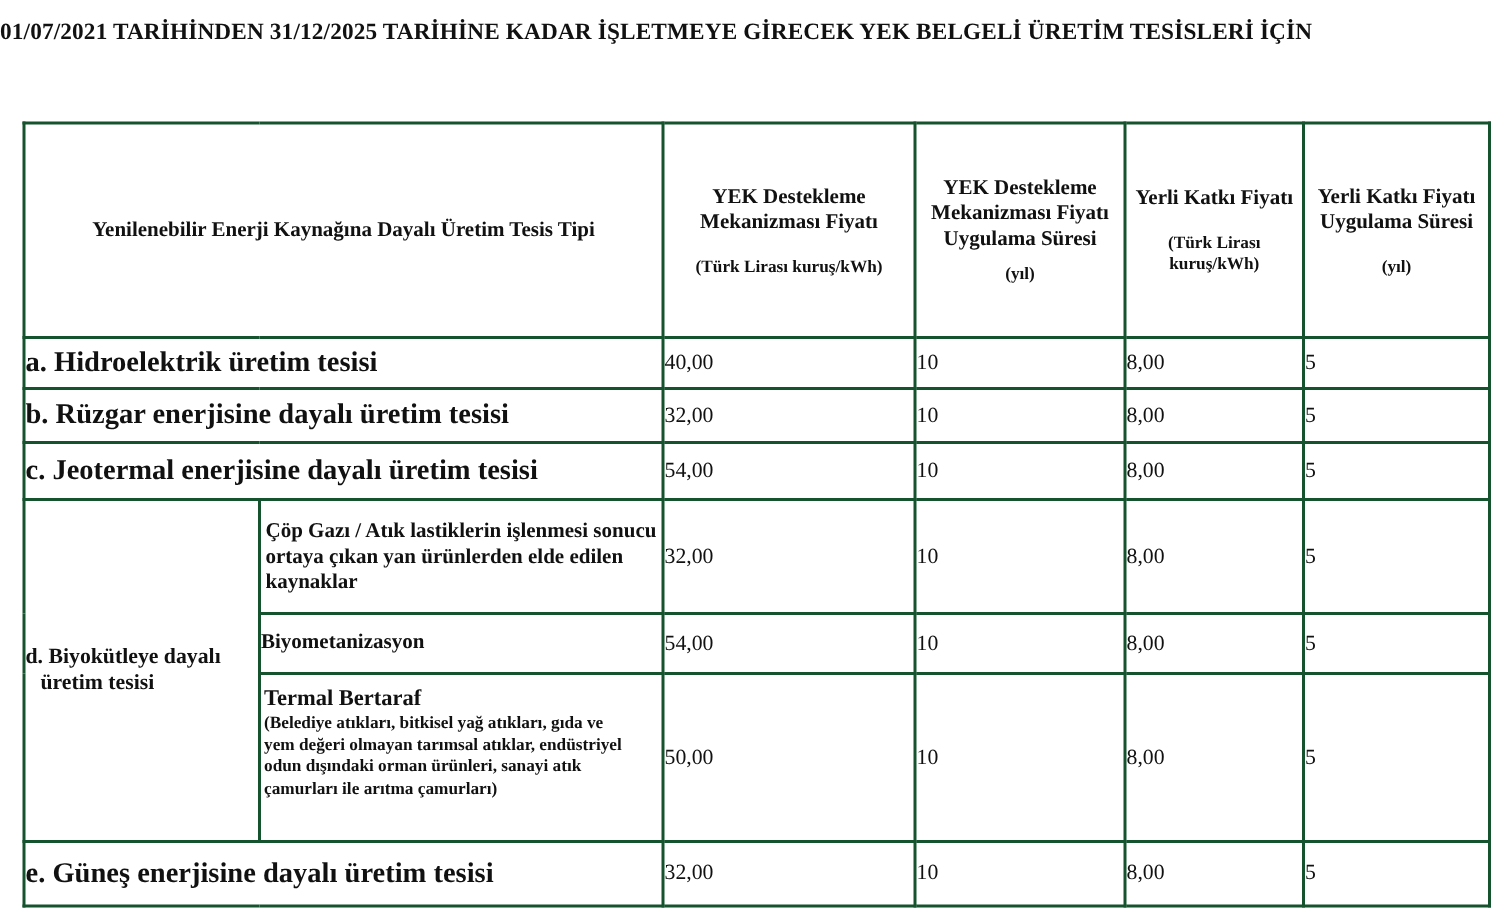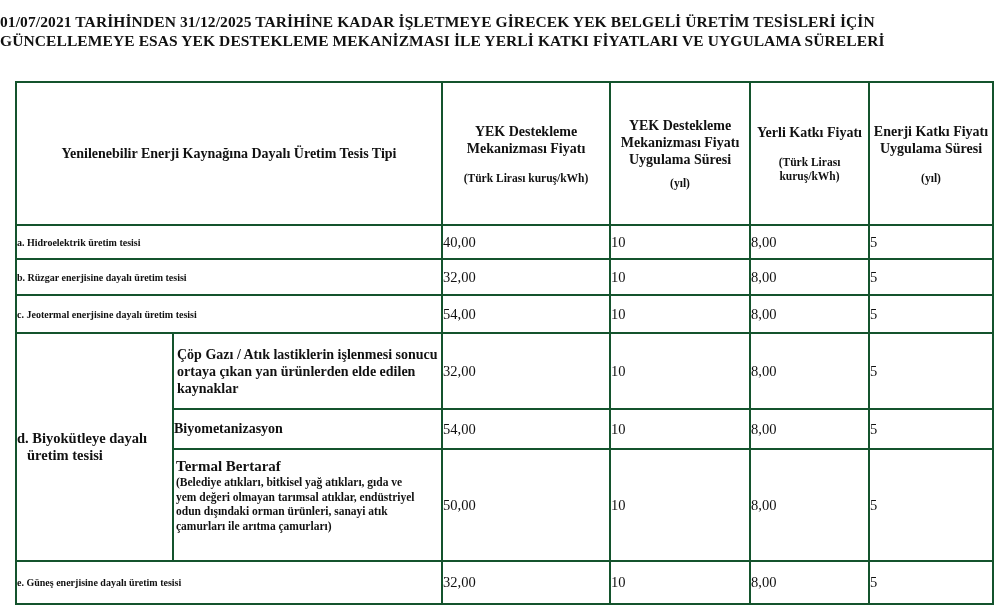--- a/index.html
+++ b/index.html
@@ -16,33 +16,32 @@
     position: absolute; left: 15px; top: 81px;
     border-collapse: collapse; table-layout: fixed;
     width: 977px;
   }
   table.grid td, table.grid th {
     border: 2px solid #14532d; padding: 0; vertical-align: middle;
   }
   th { font-weight: bold; text-align: center; font-size: 14px; line-height: 17px; }
   th.first { font-size: 14px; }
   th .unit { display: block; font-size: 11.5px; line-height: 14px; margin-top: 14px; }
-  td.label { font-weight: bold; font-size: 10px; padding-left: 2px; text-align: left; border-radius: 14px; }
+  td.label { font-weight: bold; font-size: 19px; padding-left: 2px; text-align: left; border-radius: 14px; }
   td.sub { font-weight: bold; text-align: left; font-size: 14px; line-height: 17px; }
   td.sub .small { display: block; font-size: 11.5px; line-height: 14.5px; }
   td.num { text-align: left; font-size: 14.5px; font-weight: normal; }
   td.group { font-weight: bold; font-size: 14.5px; line-height: 17px; vertical-align: middle; padding-left: 2px; }
   td.group .indent { display: block; padding-left: 10px; }
 </style>
 </head>
 <body>
 
 <div class="title">
   <div>01/07/2021 TARİHİNDEN 31/12/2025 TARİHİNE KADAR İŞLETMEYE GİRECEK YEK BELGELİ ÜRETİM TESİSLERİ İÇİN</div>
-  <div>GÜNCELLEMEYE ESAS YEK DESTEKLEME MEKANİZMASI İLE YERLİ KATKI FİYATLARI VE UYGULAMA SÜRELERİ</div>
 </div>
 
 <table class="grid">
   <colgroup>
     <col style="width:157px">
     <col style="width:269px">
     <col style="width:168px">
     <col style="width:140px">
     <col style="width:119px">
     <col style="width:124px">
@@ -56,21 +55,21 @@
     </th>
     <th>
       <span>YEK Destekleme Mekanizması Fiyatı Uygulama Süresi</span>
       <span class="unit" style="margin-top:8px">(yıl)</span>
     </th>
     <th>
       <span>Yerli Katkı Fiyatı</span>
       <span class="unit">(Türk Lirası kuruş/kWh)</span>
     </th>
     <th>
-      <span>Enerji Katkı Fiyatı Uygulama Süresi</span>
+      <span>Yerli Katkı Fiyatı Uygulama Süresi</span>
       <span class="unit">(yıl)</span>
     </th>
   </tr>
 
   <tr style="height:34px">
     <td colspan="2" class="label">a.  Hidroelektrik üretim tesisi</td>
     <td class="num">40,00</td>
     <td class="num">10</td>
     <td class="num">8,00</td>
     <td class="num">5</td>

